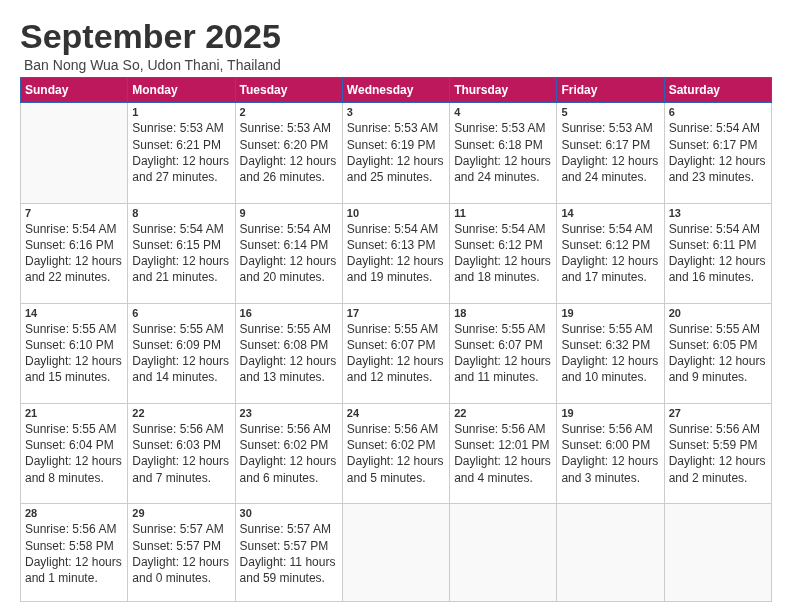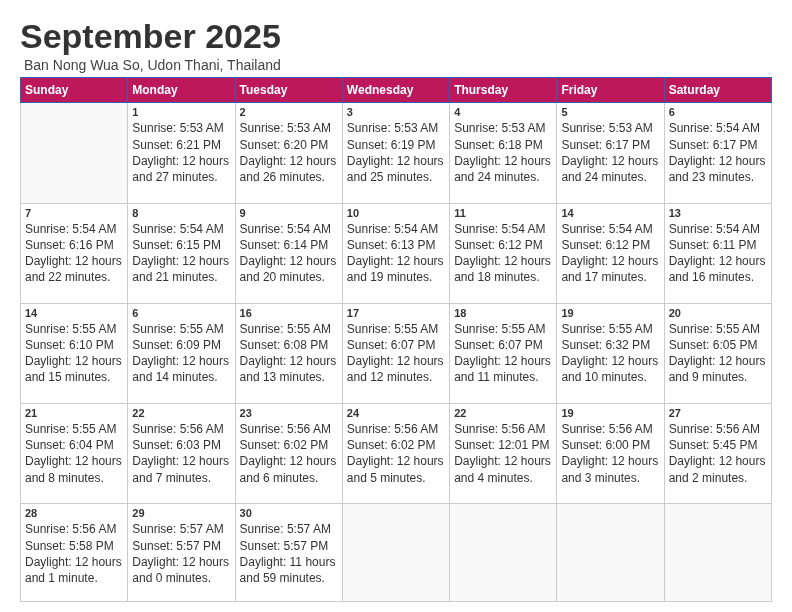--- a/index.html
+++ b/index.html
@@ -306,21 +306,21 @@
           <td>
             <span class="day-num">19</span>
             <div class="day-info">Sunrise: 5:56 AM
 Sunset: 6:00 PM
 Daylight: 12 hours
 and 3 minutes.</div>
           </td>
           <td>
             <span class="day-num">27</span>
             <div class="day-info">Sunrise: 5:56 AM
-Sunset: 5:45 PM
+Sunset: 5:59 PM
 Daylight: 12 hours
 and 2 minutes.</div>
           </td>
         </tr>
         <tr class="last-row">
           <td>
             <span class="day-num">28</span>
             <div class="day-info">Sunrise: 5:56 AM
 Sunset: 5:58 PM
 Daylight: 12 hours

